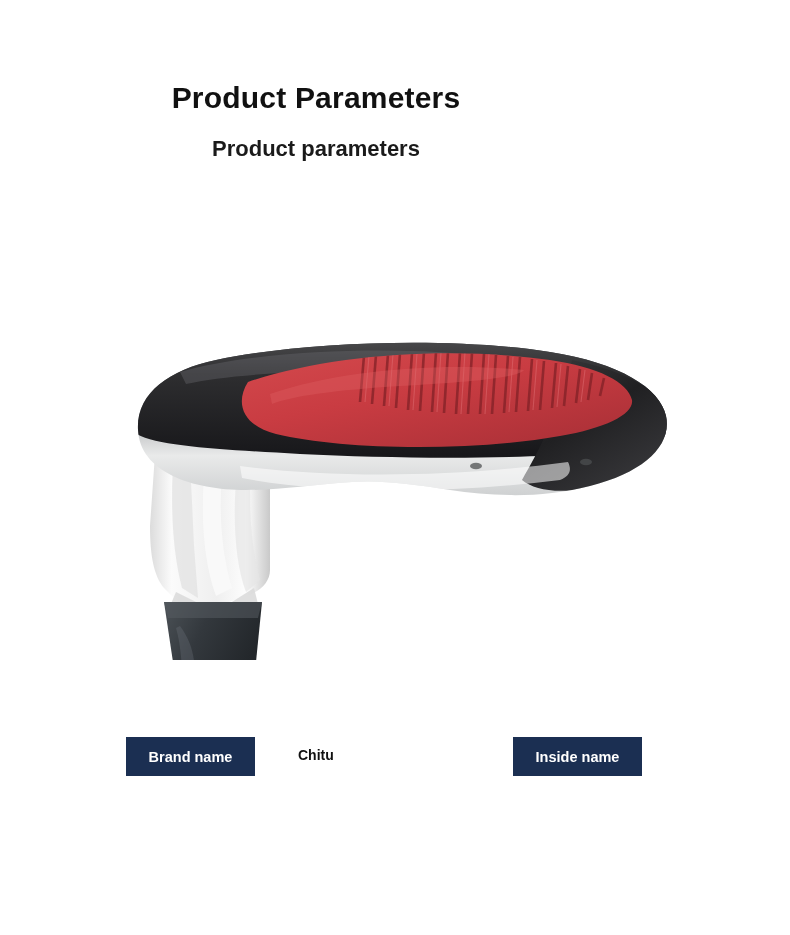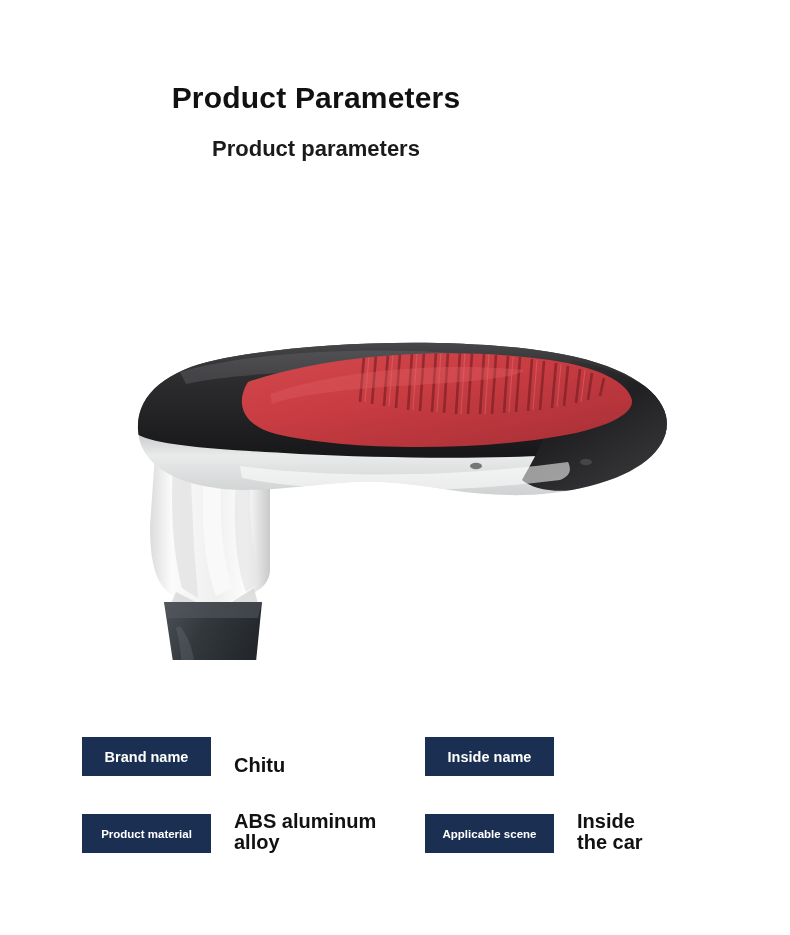--- a/index.html
+++ b/index.html
@@ -63,45 +63,46 @@
     top: 737px;
     width: 660px;
   }
   .param-row {
     display: flex;
     align-items: flex-start;
     margin-bottom: 27px;
   }
   .param-cell {
     display: flex;
-    align-items: flex-end;
+    align-items: flex-start;
     width: 343px;
     flex: 0 0 343px;
+    margin-left: 44px;
   }
   .param-badge {
     width: 129px;
     height: 39px;
     flex: 0 0 129px;
     background: #1b2f52;
     color: #ffffff;
     font-weight: bold;
     display: flex;
     align-items: center;
     justify-content: center;
     text-align: center;
     box-sizing: border-box;
     padding: 0 4px;
   }
   .param-badge.size-lg { font-size: 14.5px; }
   .param-badge.size-sm { font-size: 11.5px; }
   .param-value {
     flex: 1 1 auto;
-    padding-left: 23px;
+    padding-left: 43px;
     padding-top: 8px;
-    font-size: 20px;
+    font-size: 14px;
     font-weight: bold;
     line-height: 21px;
     color: #111111;
     box-sizing: border-box;
   }
   .param-value.wrapnarrow {
     max-width: 110px;
   }
 </style>
 </head>
@@ -254,24 +255,14 @@
   <div class="param-row">
     <div class="param-cell">
       <div class="param-badge size-lg">Brand name</div>
       <div class="param-value">Chitu</div>
     </div>
     <div class="param-cell">
       <div class="param-badge size-lg">Inside name</div>
     </div>
   </div>
 
-  <div class="param-row">
-    <div class="param-cell">
-      <div class="param-badge size-sm">Product material</div>
-      <div class="param-value">ABS aluminum alloy</div>
-    </div>
-    <div class="param-cell">
-      <div class="param-badge size-sm">Applicable scene</div>
-      <div class="param-value wrapnarrow">Inside the car</div>
-    </div>
-  </div>
 
 </div>
 
 </body></html>

